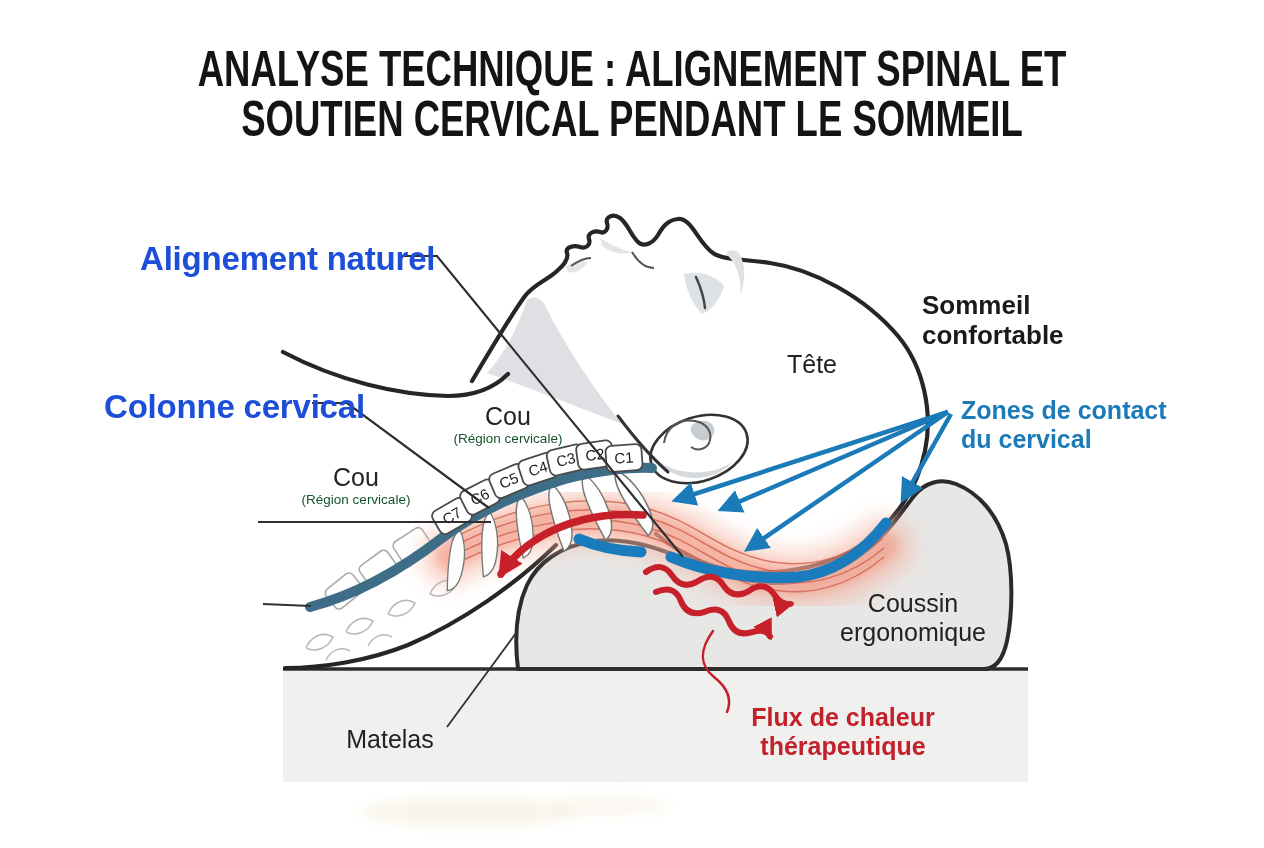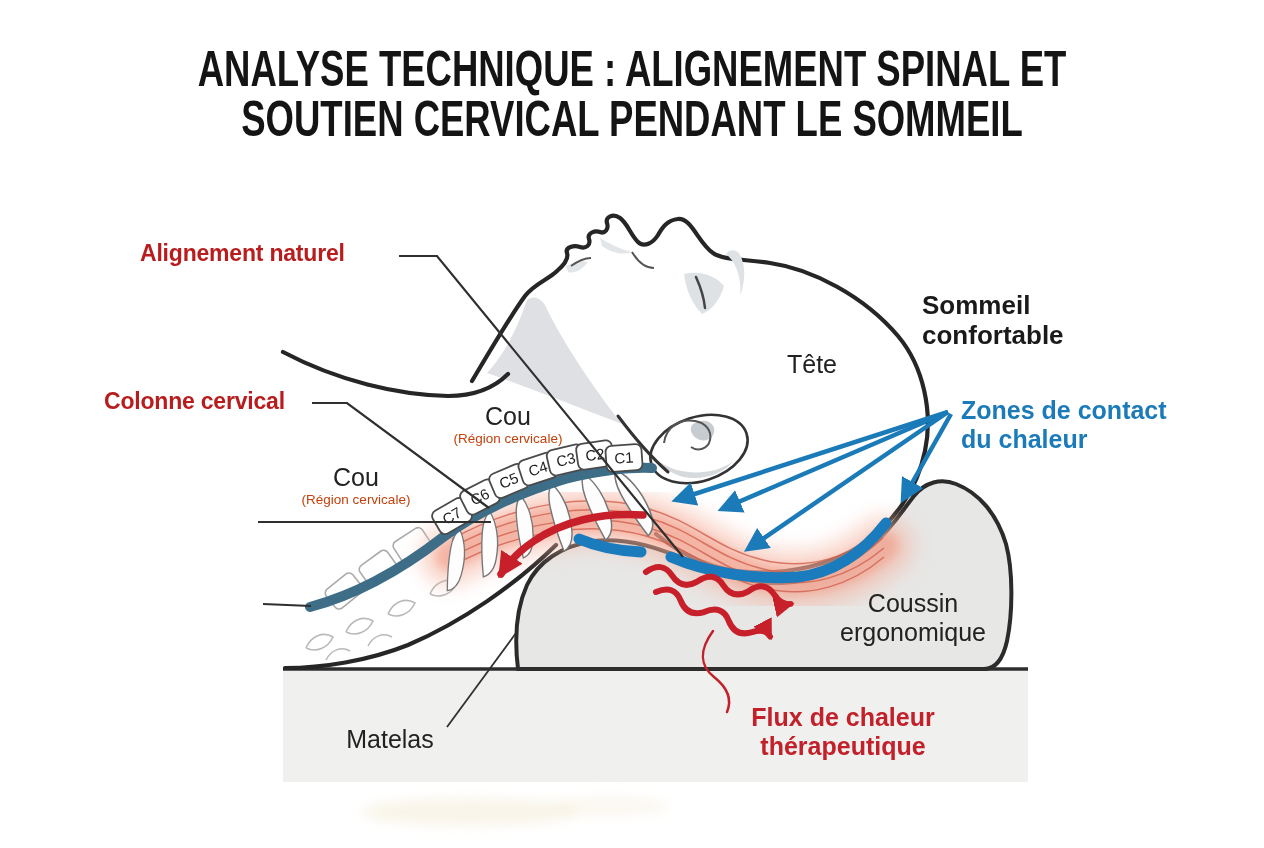--- a/index.html
+++ b/index.html
@@ -2,24 +2,24 @@
 <html><head>
 <meta charset="utf-8">
 <style>
   html,body{margin:0;padding:0;background:#ffffff;}
   #page{position:relative;width:1264px;height:848px;background:#ffffff;overflow:hidden;
         font-family:"Liberation Sans","DejaVu Sans",sans-serif;}
   #diagram-svg{position:absolute;left:0;top:0;width:1264px;height:848px;}
   .lbl{position:absolute;color:#1a1a1a;line-height:1.15;}
   .title-line{position:absolute;left:50%;white-space:nowrap;font-size:50px;font-weight:700;
               color:#141414;transform:translateX(-50%) scaleX(0.73);letter-spacing:0px;}
-  .bold27{font-size:23px;font-weight:700;letter-spacing:-0.2px;color:#b91c1c;}
+  .bold27{font-size:33px;font-weight:700;letter-spacing:-0.2px;color:#1d4ed8;}
   .plain21{font-size:25px;font-weight:400;color:#222;}
   .plain20{font-size:25px;font-weight:400;color:#222;}
-  .sub14{font-size:13.5px;font-weight:400;color:#c2410c;}
+  .sub14{font-size:13.5px;font-weight:400;color:#14532d;}
   .blue-label{color:#1b7ab8;}
   .red-label{color:#c2202a;}
   .center{text-align:center;}
   .right{text-align:right;}
 </style>
 </head>
 <body>
 
 <div id="page">
 
@@ -219,21 +219,21 @@
 
 <div class="lbl plain21" style="left:787px;top:350px;">Tête</div>
 
 <div class="lbl" style="left:922px;top:255px;margin-top:36px;">
   <div style="font-size:26px;font-weight:700;">Sommeil</div>
   <div style="font-size:26px;font-weight:700;">confortable</div>
 </div>
 
 <div class="lbl blue-label" style="left:961px;top:396px;">
   <div style="font-size:25px;font-weight:700;">Zones de contact</div>
-  <div style="font-size:25px;font-weight:700;">du chaleur</div>
+  <div style="font-size:25px;font-weight:700;">du cervical</div>
 </div>
 
 <div class="lbl center" style="left:813px;top:589px;width:200px;">
   <div class="plain21">Coussin</div>
   <div class="plain21">ergonomique</div>
 </div>
 
 <div class="lbl center plain20" style="left:320px;top:725px;width:140px;">Matelas</div>
 
 <div class="lbl center red-label" style="left:718px;top:703px;width:250px;">

